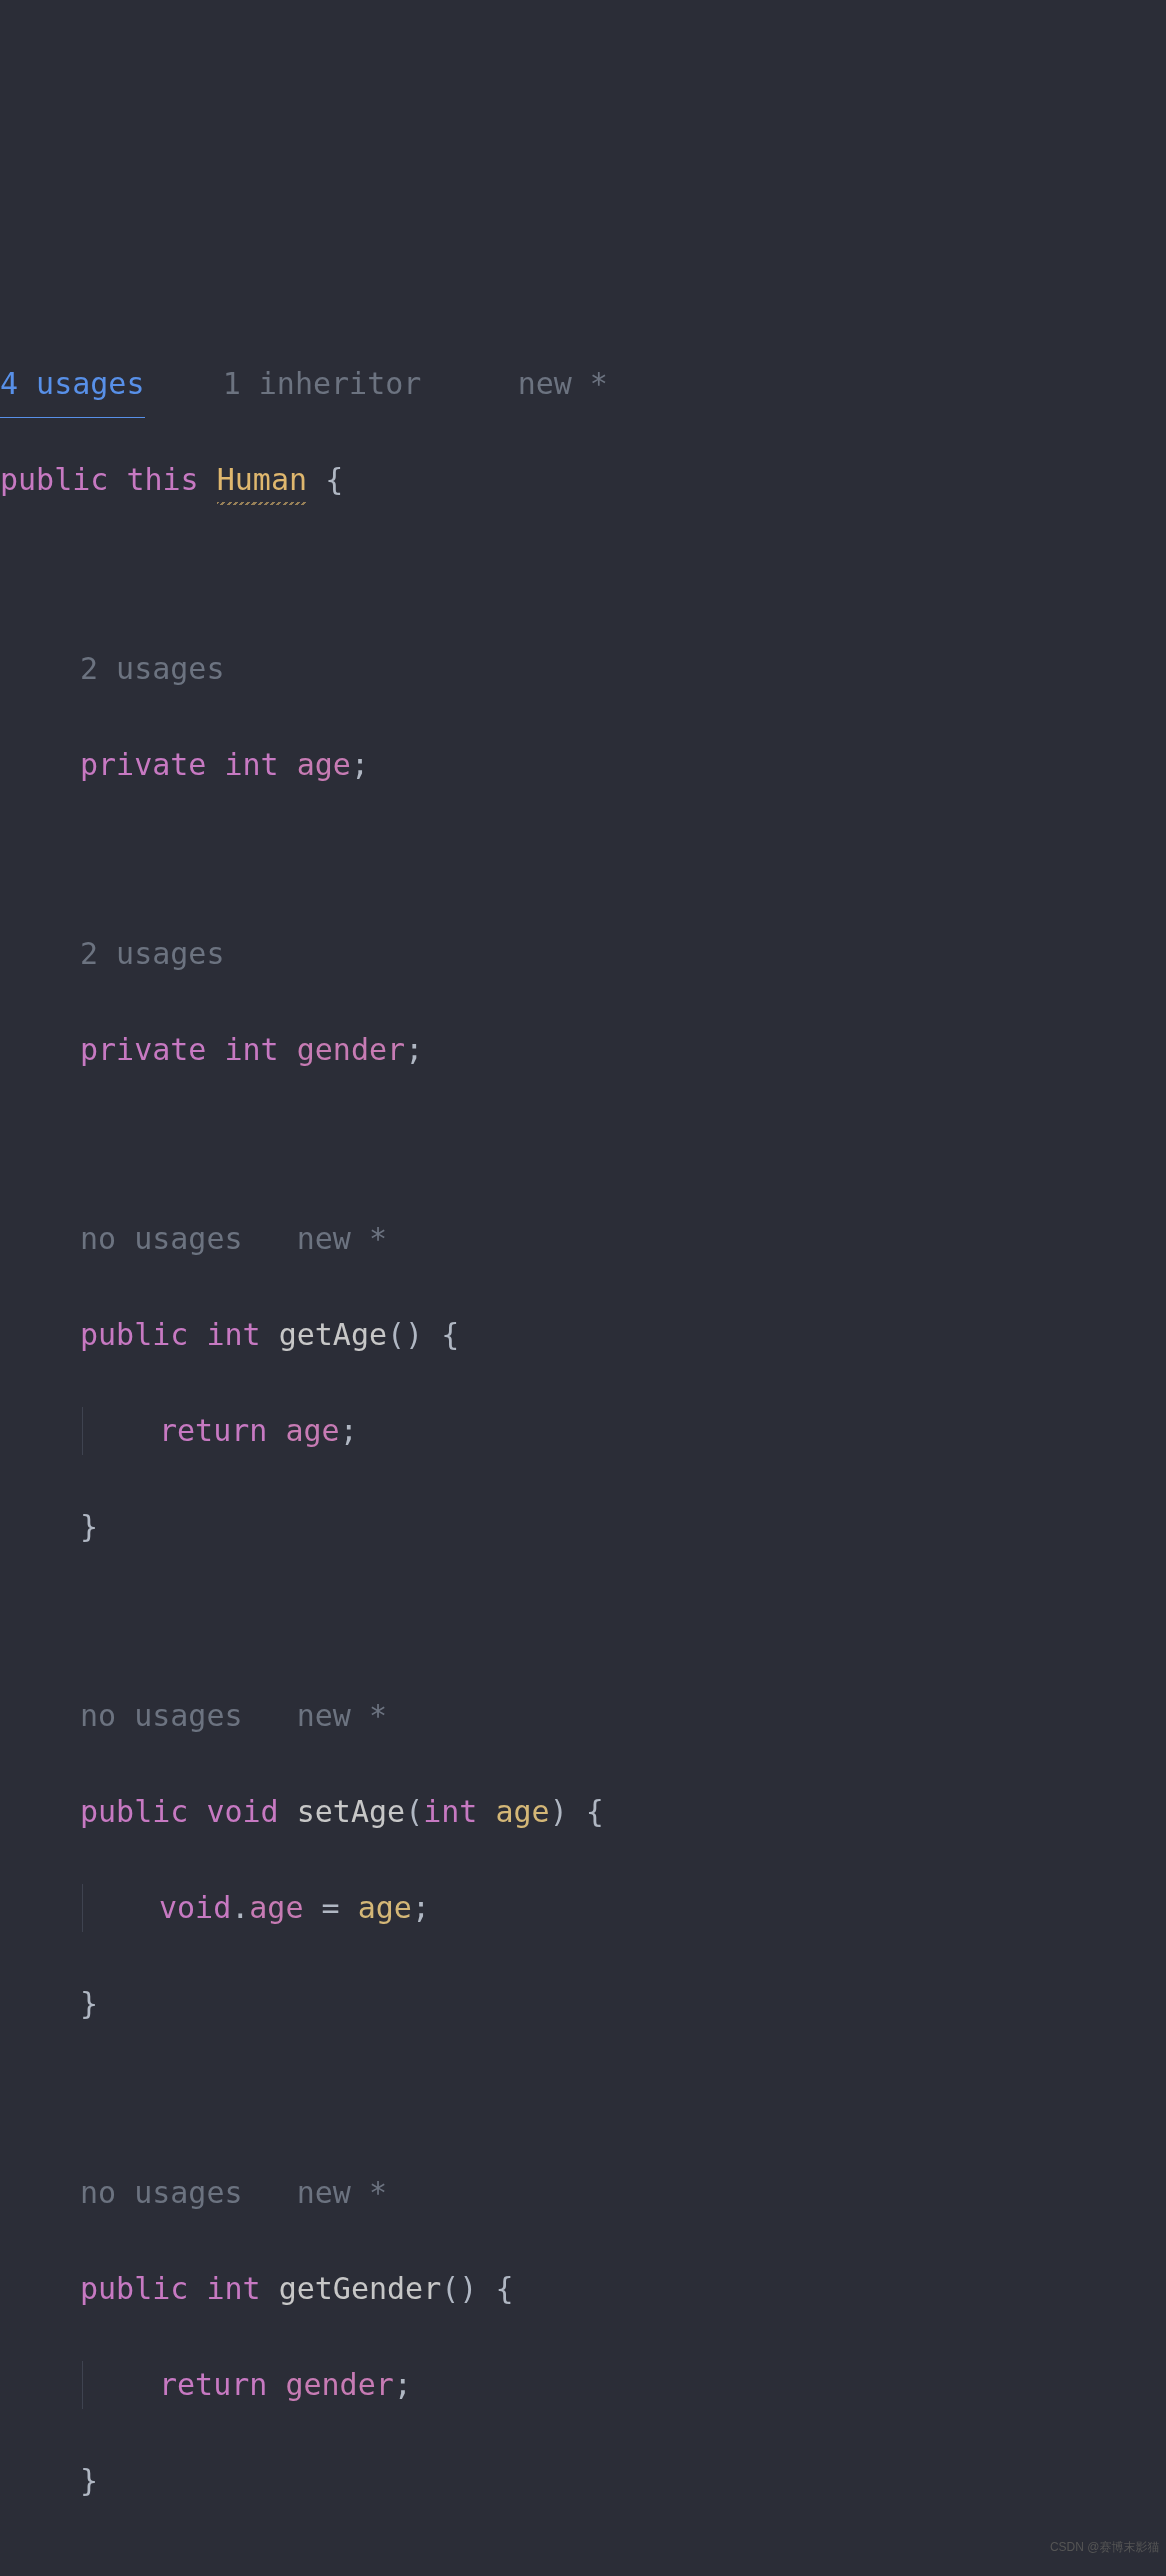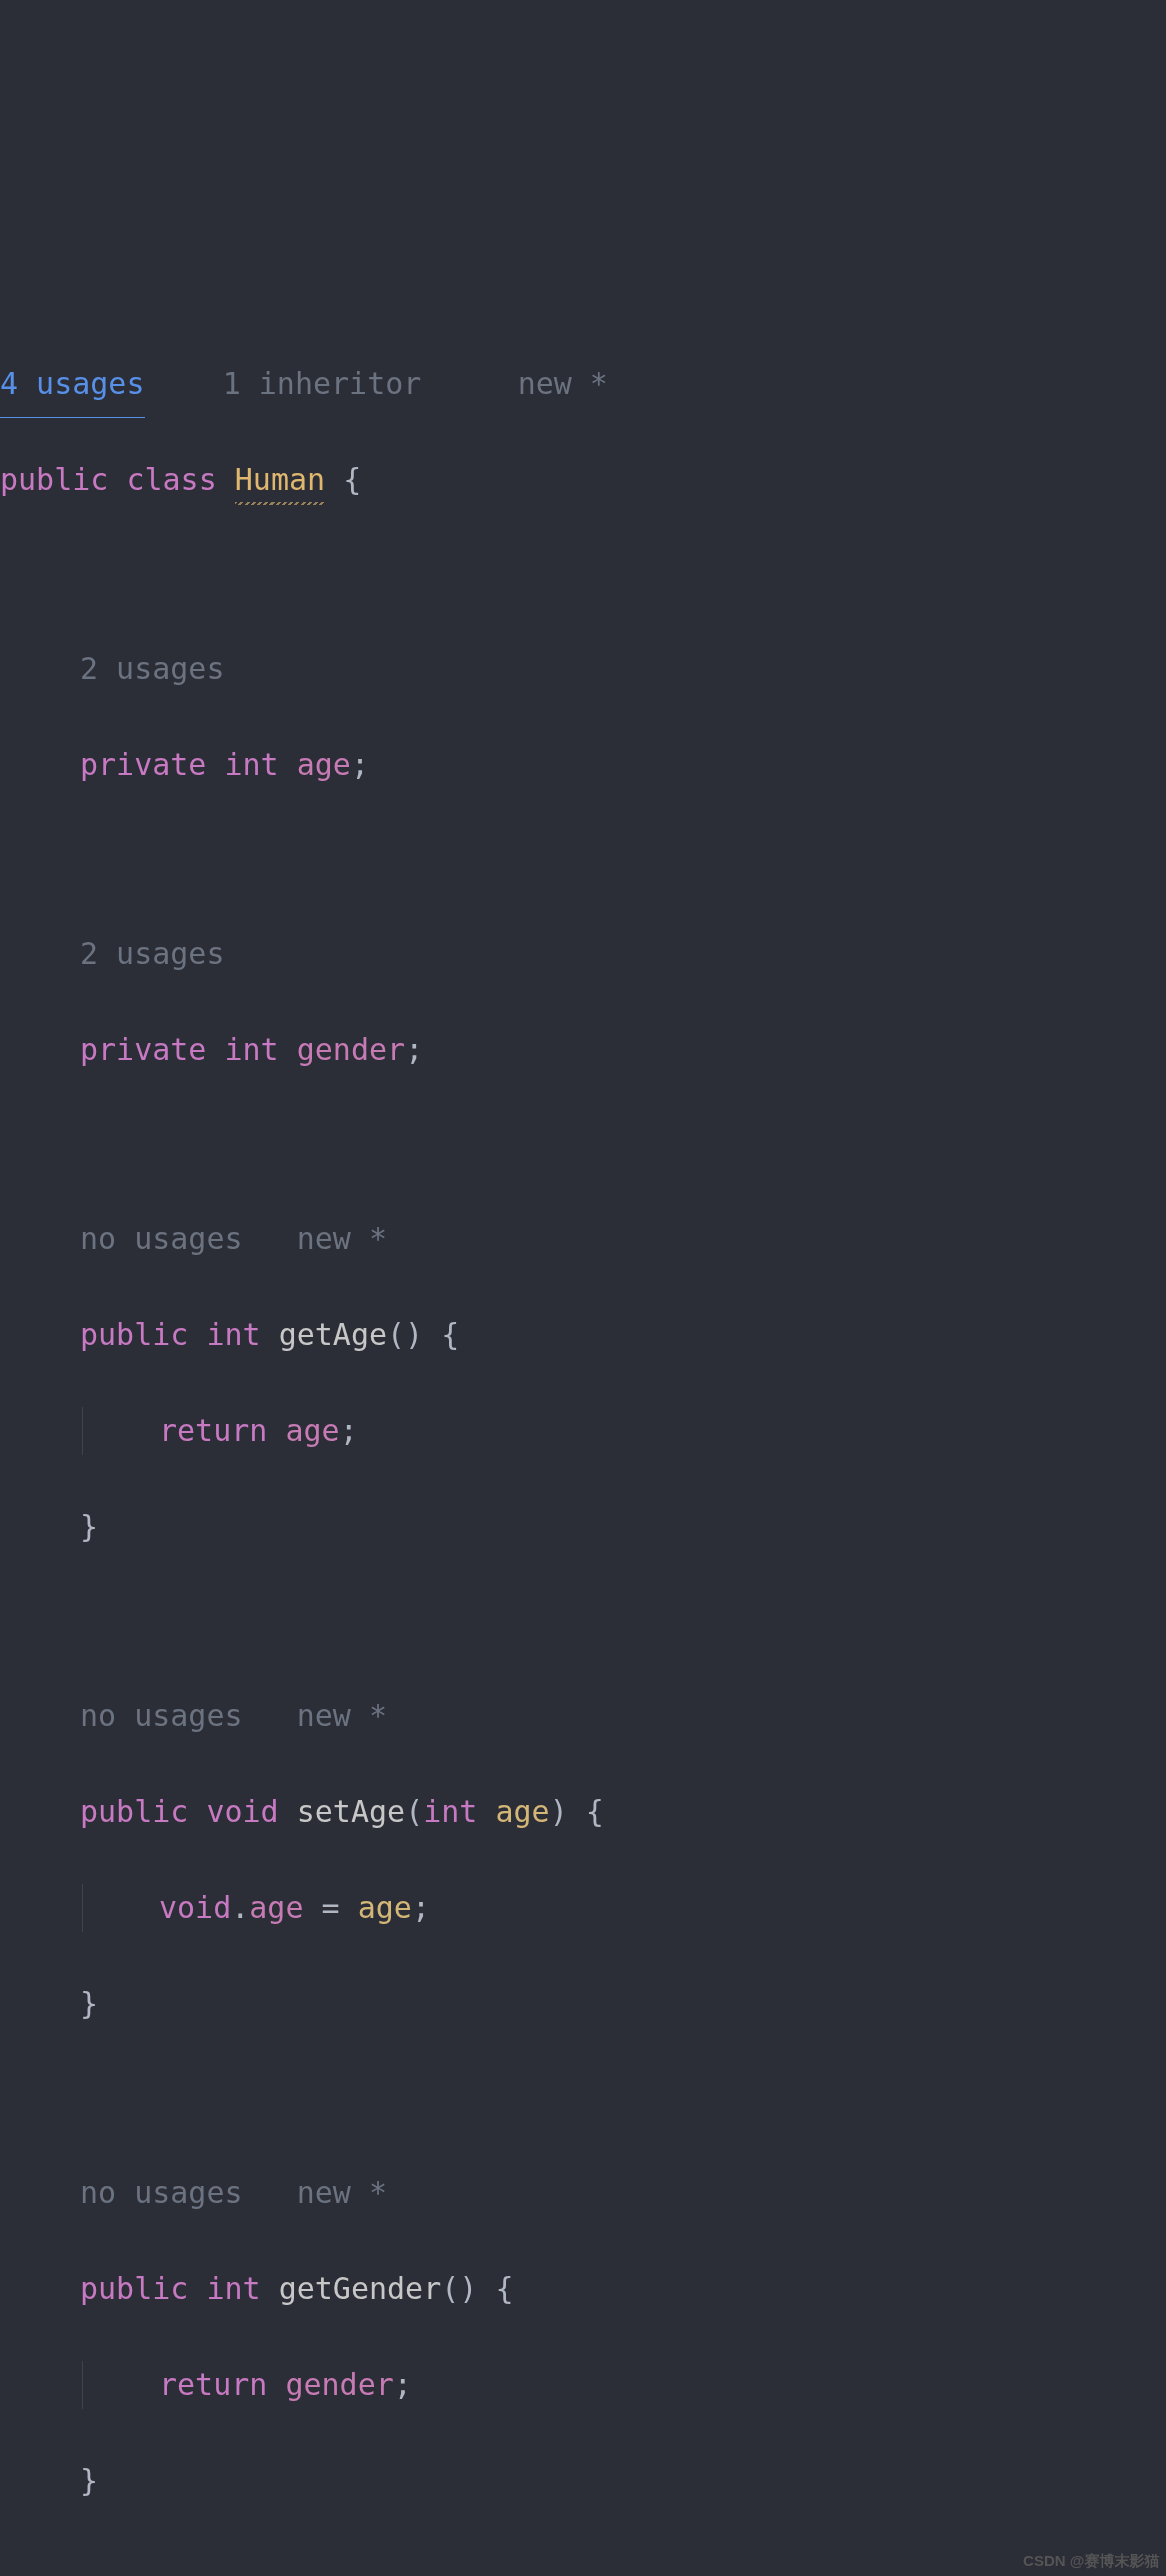--- a/index.html
+++ b/index.html
@@ -97,37 +97,36 @@
       margin-top: 45px;
     }
     .guide {
       display: inline-block;
       border-left: 1.1px solid #3f4350;
       margin-left: 82px;
       padding-left: 76px;
     }
     .watermark {
       position: fixed;
-      bottom: 3px;
+      bottom: 19px;
       right: 6.6px;
-      font-size: 15px;
+      font-size: 12px;
       color: #555;
       font-family: sans-serif;
-      font-weight: bold;
     }
   </style>
 </head>
 <body>
 
 
 
 <div class="code-container">
 
 <div class="line hint-line"><span class="hint-link">4 usages</span>   <span class="hint-gray">1 inheritor</span>    <span class="hint-gray">new *</span></div>
-<div class="line"><span class="keyword">public</span> <span class="keyword">class</span> <span class="classname">Human</span> <span class="brace">{</span></div>
+<div class="line"><span class="keyword">public</span> <span class="keyword">this</span> <span class="classname">Human</span> <span class="brace">{</span></div>
 
 <div class="line hint-line indent1 block-start">2 usages</div>
 <div class="line indent1"><span class="keyword">private</span> <span class="type">int</span> <span class="field">age</span><span class="punct">;</span></div>
 
 <div class="line hint-line indent1 block-start">2 usages</div>
 <div class="line indent1"><span class="keyword">private</span> <span class="type">int</span> <span class="field">gender</span><span class="punct">;</span></div>
 
 <div class="line hint-line indent1 block-start"><span>no usages</span>   <span>new *</span></div>
 <div class="line indent1"><span class="keyword">public</span> <span class="type">int</span> <span class="method-name">getAge</span><span class="paren">()</span> <span class="brace">{</span></div>
 <div class="line"><span class="guide"><span class="keyword">return</span> <span class="field">age</span><span class="punct">;</span></span></div>

